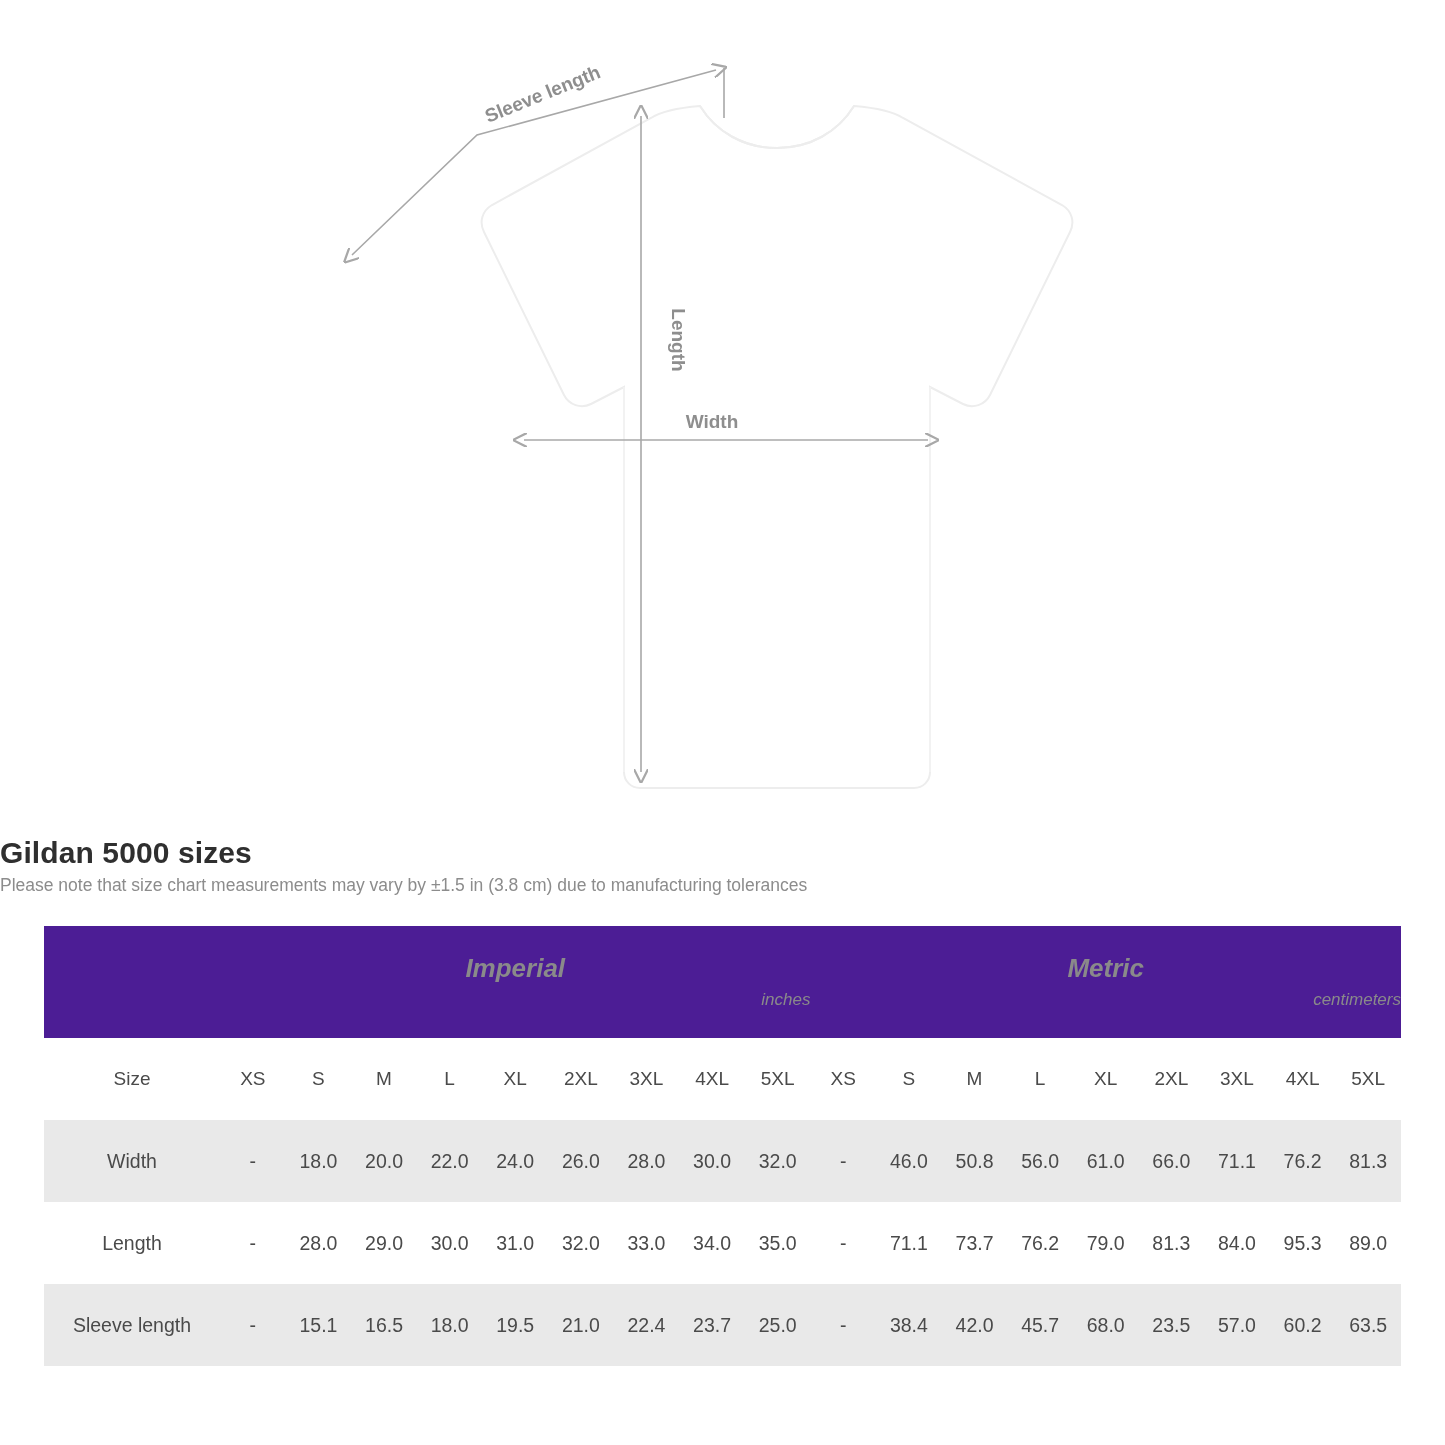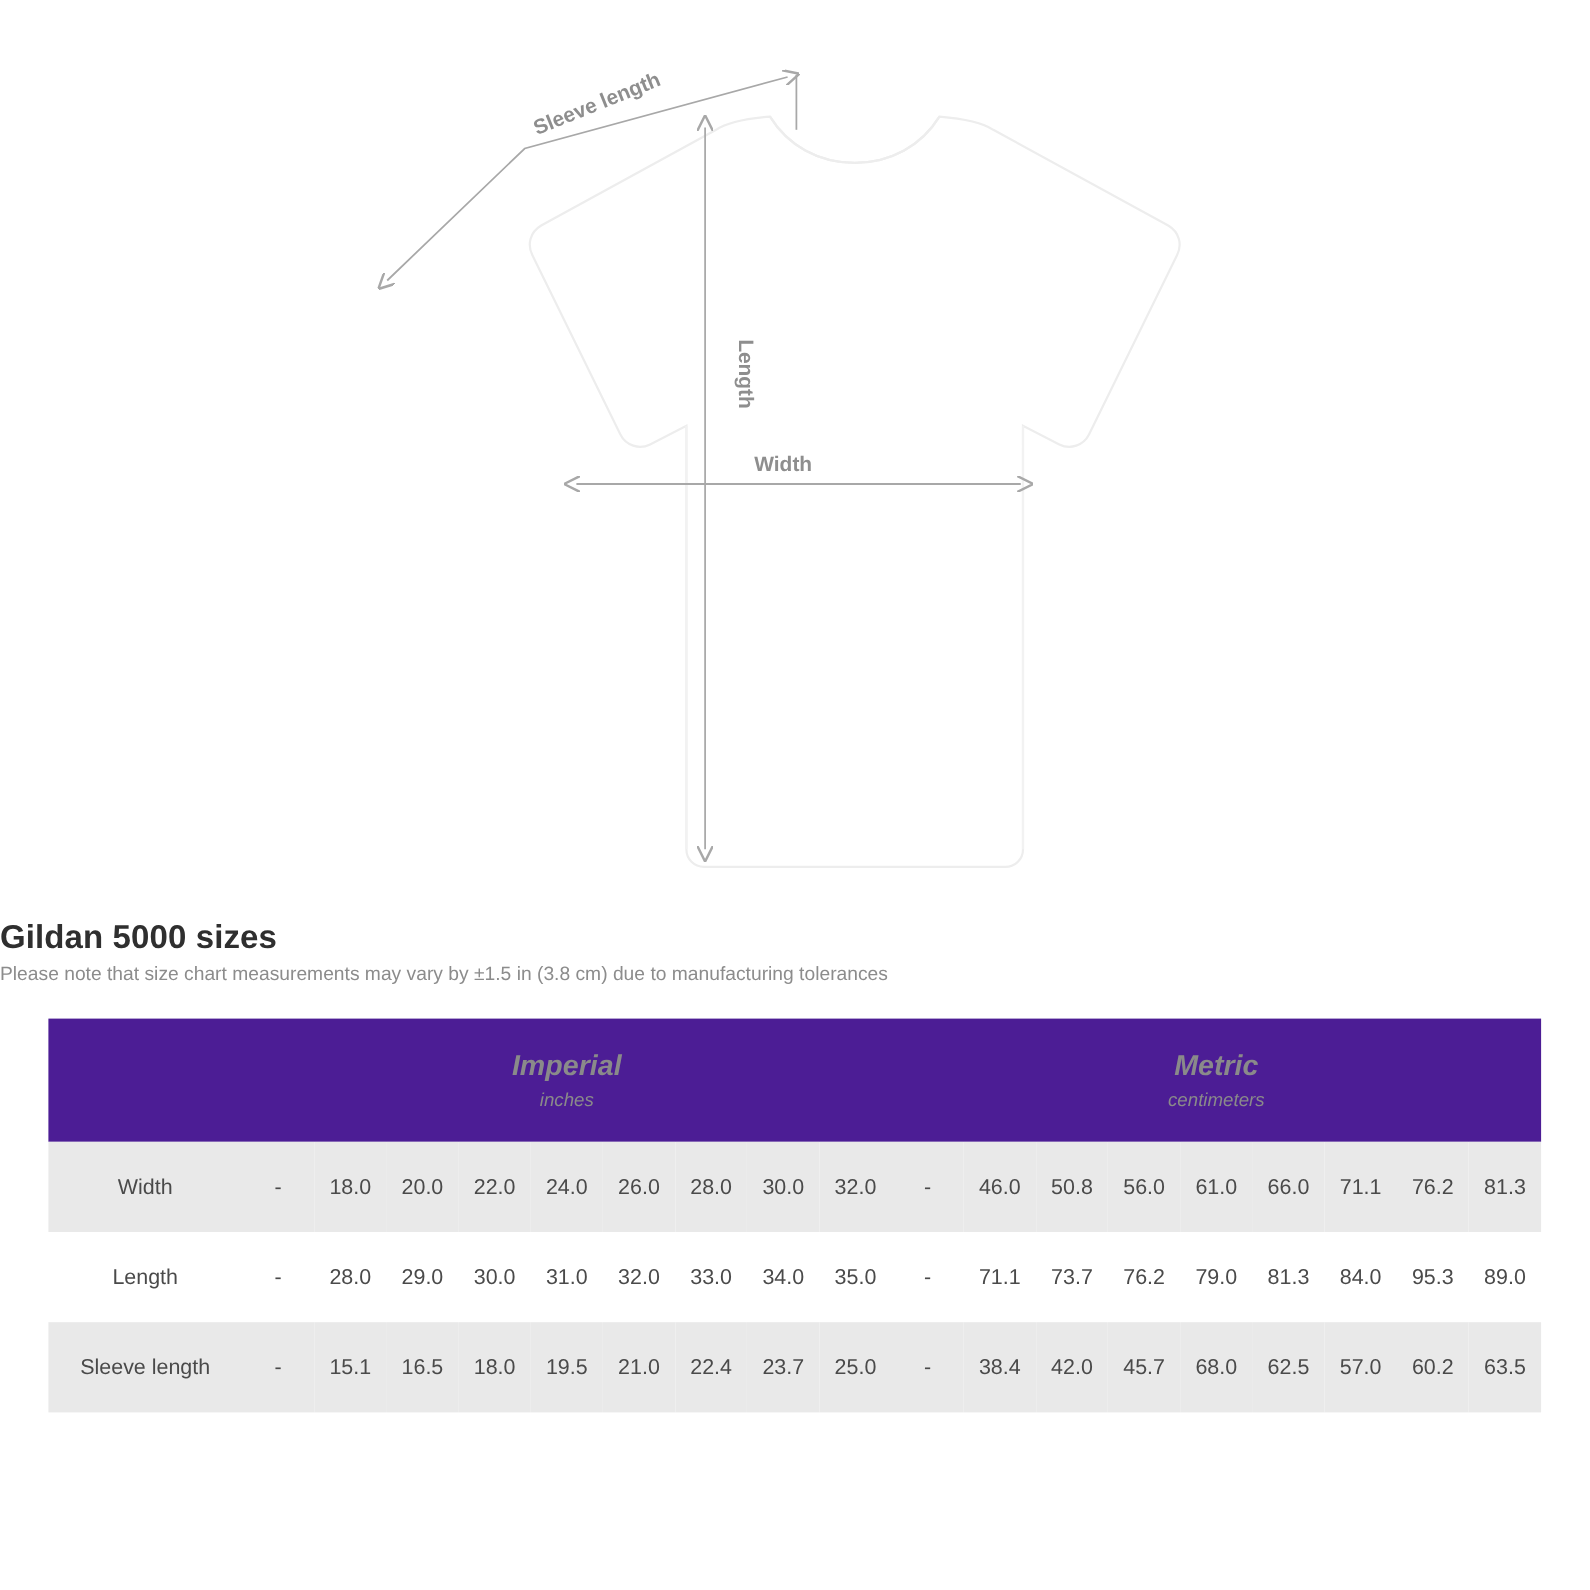--- a/index.html
+++ b/index.html
@@ -75,20 +75,21 @@
     font-style: italic;
     font-weight: bold;
     color: #8a8a8a;
     line-height: 1.15;
   }
   .unit-sub {
     font-size: 17px;
     font-style: italic;
     color: #8a8a8a;
     margin-top: 6px;
+    text-align: right;
   }
 
   .head-row td {
     height: 82px;
     background: #ffffff;
     font-size: 19px;
     font-weight: bold;
     color: #4a4a4a;
   }
   .head-row td.rowlabel {
@@ -193,20 +194,41 @@
           <td colspan="9">
             <div class="unit-title">Imperial</div>
             <div class="unit-sub">inches</div>
           </td>
           <td colspan="9">
             <div class="unit-title">Metric</div>
             <div class="unit-sub">centimeters</div>
           </td>
         </tr>
 
+        <tr class="head-row">
+          <td class="rowlabel">Size</td>
+          <td>XS</td>
+          <td>S</td>
+          <td>M</td>
+          <td>L</td>
+          <td>XL</td>
+          <td>2XL</td>
+          <td>3XL</td>
+          <td>4XL</td>
+          <td>5XL</td>
+          <td>XS</td>
+          <td>S</td>
+          <td>M</td>
+          <td>L</td>
+          <td>XL</td>
+          <td>2XL</td>
+          <td>3XL</td>
+          <td>4XL</td>
+          <td>5XL</td>
+        </tr>
 
         <tr class="data-row shaded">
           <td class="rowlabel">Width</td>
           <td>-</td>
           <td>18.0</td>
           <td>20.0</td>
           <td>22.0</td>
           <td>24.0</td>
           <td>26.0</td>
           <td>28.0</td>
@@ -254,21 +276,21 @@
           <td>19.5</td>
           <td>21.0</td>
           <td>22.4</td>
           <td>23.7</td>
           <td>25.0</td>
           <td>-</td>
           <td>38.4</td>
           <td>42.0</td>
           <td>45.7</td>
           <td>68.0</td>
-          <td>62.5</td>
+          <td>23.5</td>
           <td>57.0</td>
           <td>60.2</td>
           <td>63.5</td>
         </tr>
       </tbody>
     </table>
   </div>
 
 </div>
 

